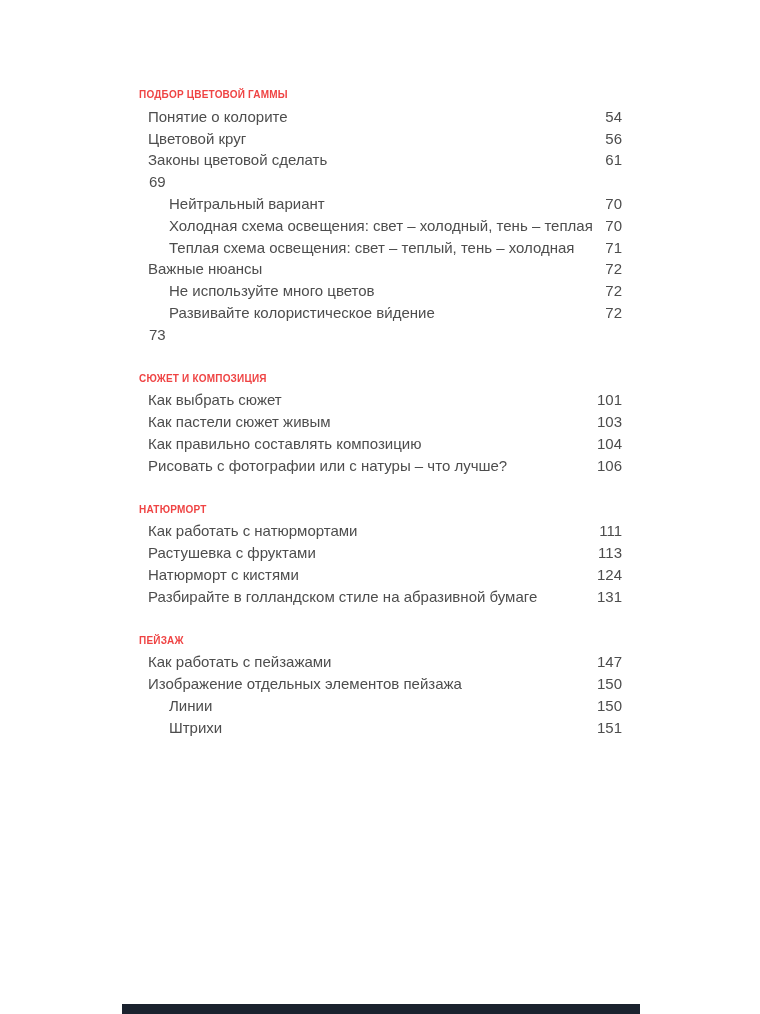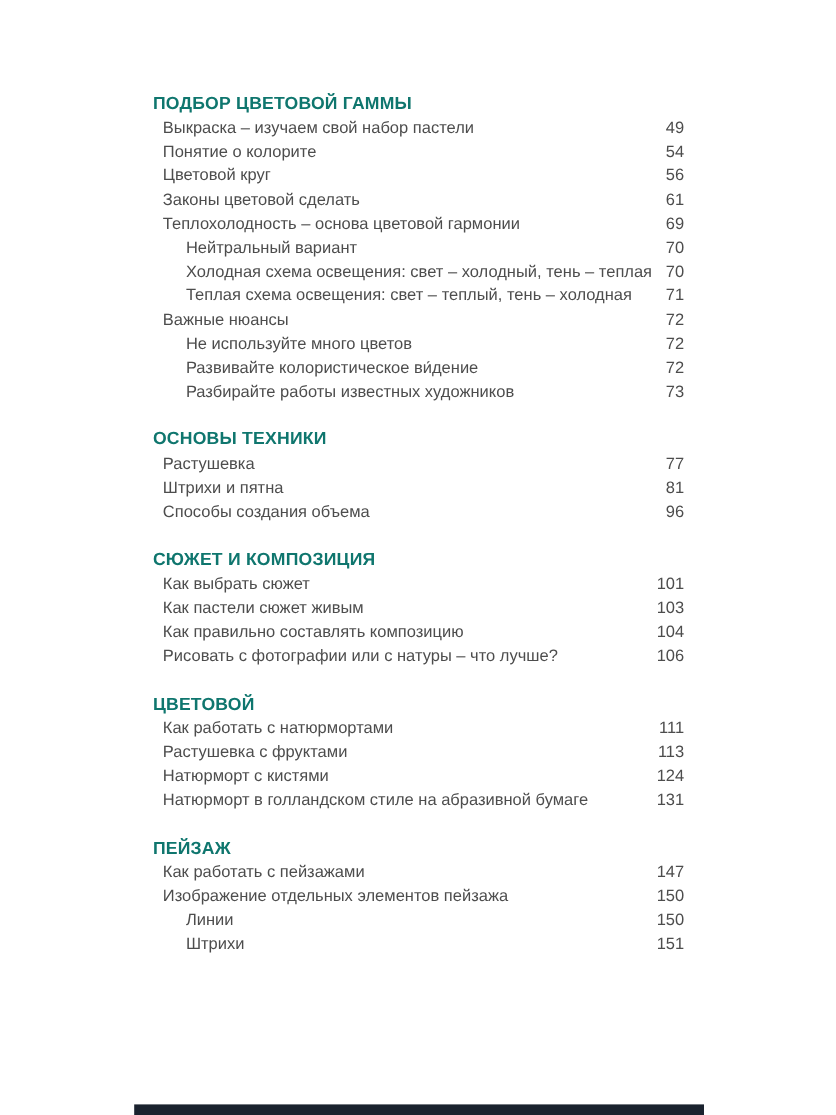--- a/index.html
+++ b/index.html
@@ -17,25 +17,25 @@
   .toc {
     position: absolute;
     left: 139px;
     top: 84px;
     width: 483px;
   }
   .section { margin: 0; }
   .section + .section { margin-top: 22px; }
   .sec-title {
     margin: 0;
-    font-size: 16px;
+    font-size: 10px;
     font-weight: 700;
     letter-spacing: 0.2px;
     line-height: 21.8px;
-    color: #0f766e;
+    color: #ef4444;
   }
   .row {
     display: flex;
     justify-content: space-between;
     align-items: baseline;
     line-height: 21.8px;
     font-size: 15px;
     color: #4d4d4d;
   }
   .row .lbl { white-space: nowrap; }
@@ -55,37 +55,32 @@
   }
 </style>
 </head>
 <body>
 
 <main class="toc">
 
   <section class="section">
     <h2 class="sec-title">ПОДБОР ЦВЕТОВОЙ ГАММЫ</h2>
     <div class="row lvl1">
-      <span class="lbl">Выкраска – изучаем свой набор пастели</span>
-      <span class="pg">49</span>
-    </div>
-    <div class="row lvl1">
       <span class="lbl">Понятие о колорите</span>
       <span class="pg">54</span>
     </div>
     <div class="row lvl1">
       <span class="lbl">Цветовой круг</span>
       <span class="pg">56</span>
     </div>
     <div class="row lvl1">
       <span class="lbl">Законы цветовой сделать</span>
       <span class="pg">61</span>
     </div>
     <div class="row lvl1">
-      <span class="lbl">Теплохолодность – основа цветовой гармонии</span>
       <span class="pg">69</span>
     </div>
     <div class="row lvl2">
       <span class="lbl">Нейтральный вариант</span>
       <span class="pg">70</span>
     </div>
     <div class="row lvl2">
       <span class="lbl">Холодная схема освещения: свет – холодный, тень – теплая</span>
       <span class="pg">70</span>
     </div>
@@ -99,40 +94,24 @@
     </div>
     <div class="row lvl2">
       <span class="lbl">Не используйте много цветов</span>
       <span class="pg">72</span>
     </div>
     <div class="row lvl2">
       <span class="lbl">Развивайте колористическое ви́дение</span>
       <span class="pg">72</span>
     </div>
     <div class="row lvl2">
-      <span class="lbl">Разбирайте работы известных художников</span>
       <span class="pg">73</span>
     </div>
   </section>
 
-  <section class="section">
-    <h2 class="sec-title">ОСНОВЫ ТЕХНИКИ</h2>
-    <div class="row lvl1">
-      <span class="lbl">Растушевка</span>
-      <span class="pg">77</span>
-    </div>
-    <div class="row lvl1">
-      <span class="lbl">Штрихи и пятна</span>
-      <span class="pg">81</span>
-    </div>
-    <div class="row lvl1">
-      <span class="lbl">Способы создания объема</span>
-      <span class="pg">96</span>
-    </div>
-  </section>
 
   <section class="section">
     <h2 class="sec-title">СЮЖЕТ И КОМПОЗИЦИЯ</h2>
     <div class="row lvl1">
       <span class="lbl">Как выбрать сюжет</span>
       <span class="pg">101</span>
     </div>
     <div class="row lvl1">
       <span class="lbl">Как пастели сюжет живым</span>
       <span class="pg">103</span>
@@ -141,35 +120,35 @@
       <span class="lbl">Как правильно составлять композицию</span>
       <span class="pg">104</span>
     </div>
     <div class="row lvl1">
       <span class="lbl">Рисовать с фотографии или с натуры – что лучше?</span>
       <span class="pg">106</span>
     </div>
   </section>
 
   <section class="section">
-    <h2 class="sec-title">ЦВЕТОВОЙ</h2>
+    <h2 class="sec-title">НАТЮРМОРТ</h2>
     <div class="row lvl1">
       <span class="lbl">Как работать с натюрмортами</span>
       <span class="pg">111</span>
     </div>
     <div class="row lvl1">
       <span class="lbl">Растушевка с фруктами</span>
       <span class="pg">113</span>
     </div>
     <div class="row lvl1">
       <span class="lbl">Натюрморт с кистями</span>
       <span class="pg">124</span>
     </div>
     <div class="row lvl1">
-      <span class="lbl">Натюрморт в голландском стиле на абразивной бумаге</span>
+      <span class="lbl">Разбирайте в голландском стиле на абразивной бумаге</span>
       <span class="pg">131</span>
     </div>
   </section>
 
   <section class="section">
     <h2 class="sec-title">ПЕЙЗАЖ</h2>
     <div class="row lvl1">
       <span class="lbl">Как работать с пейзажами</span>
       <span class="pg">147</span>
     </div>

